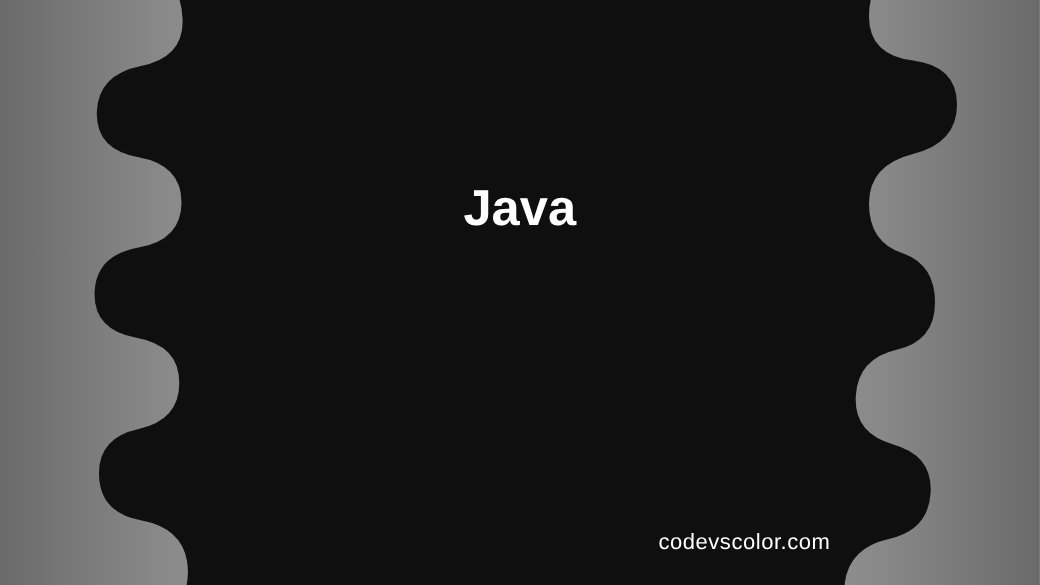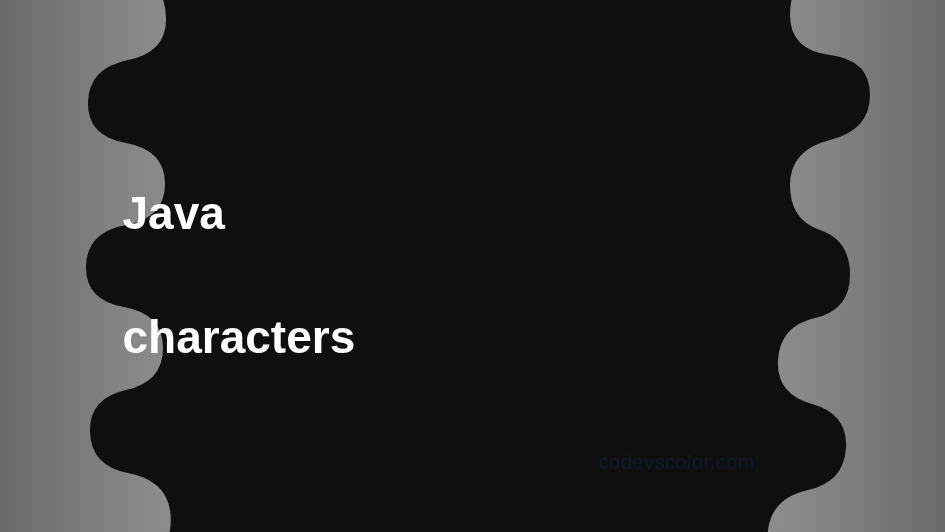--- a/index.html
+++ b/index.html
@@ -25,29 +25,29 @@
       fill: #0f0f0f;
     }
     .main-heading {
       position: absolute;
       top: 50%;
       left: 50%;
       transform: translate(-50%, -58%);
       color: #ffffff;
       font-size: 46px;
       font-weight: 700;
+      text-align: center;
       line-height: 1.35;
       width: 700px;
-      margin-top: 24px;
     }
     .watermark {
       position: absolute;
-      bottom: 58px;
+      bottom: 27px;
       right: 190px;
-      color: #0f172a;
+      color: #ffffff;
       font-size: 20px;
       font-weight: 400;
       letter-spacing: 0.5px;
     }
   </style>
 </head>
 <body>
 
 <div class="bg-gradient"></div>
 
@@ -84,16 +84,16 @@
     Q 89 68 128 60
     Q 167 52 166 18
     Q 165 -15 140 -30
     Z
   "></path>
 </svg>
 
 <div class="main-heading">
   <span>Java</span><br>
   <br>
-  <span>characters</span><br>
+  <br>
 </div>
 
 <div class="watermark">codevscolor.com</div>
 
 </body></html>

